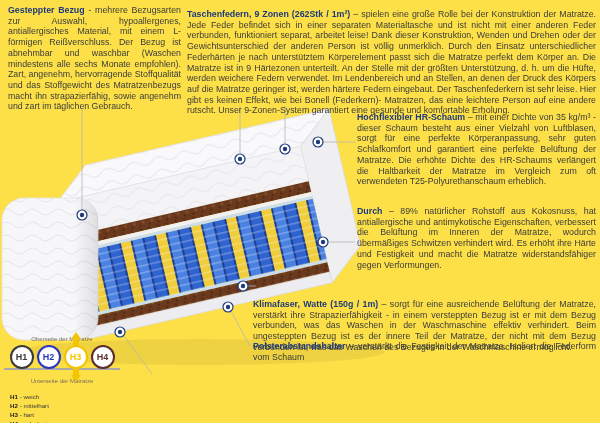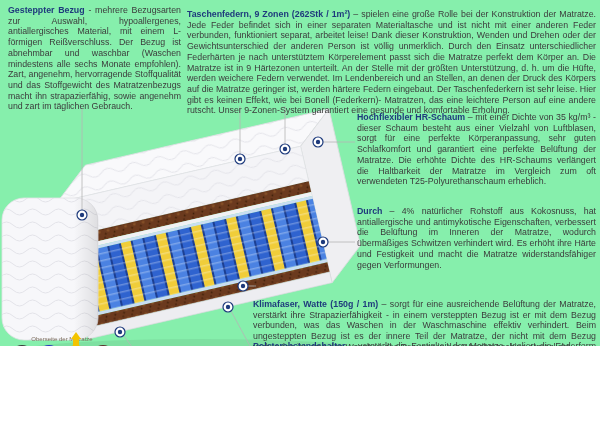--- a/index.html
+++ b/index.html
@@ -1,18 +1,18 @@
 <!DOCTYPE html>
 <html><head>
 <meta charset="utf-8">
 <style>
   html,body{margin:0;padding:0;background:#ffffff;}
   .page{
-    position:relative;width:600px;height:346px;overflow:hidden;
-    font-family:"Liberation Sans", sans-serif;color:#3b3b3b;background:#86efac;
+    position:relative;width:600px;height:423px;overflow:hidden;
+    font-family:"Liberation Sans", sans-serif;color:#3b3b3b;background:#fde047;
   }
   .blk{
     position:absolute;margin:0;font-size:8.8px;line-height:1.22;
     text-align:justify;color:#3b3b3b;
   }
   .blk .hd{color:#1e3a7c;font-weight:bold;}
   #blk-bezug{left:8px;top:5px;width:173px;}
   #blk-tasche{left:187px;top:9px;width:409px;}
   #blk-hr{left:357px;top:112px;width:239px;}
   #blk-kokos{left:357px;top:206px;width:239px;}
@@ -160,21 +160,21 @@
         </g>
     </g>
   </svg>
 
   <p class="blk" id="blk-bezug"><span class="hd">Gesteppter Bezug</span><span> - mehrere Bezugsarten zur Auswahl, hypoallergenes, antiallergisches Material, mit einem L-förmigen Reißverschluss. Der Bezug ist abnehmbar und waschbar (Waschen mindestens alle sechs Monate empfohlen). Zart, angenehm, hervorragende Stoffqualität und das Stoffgewicht des Matratzenbezugs macht ihn strapazierfähig, sowie angenehm und zart im täglichen Gebrauch.</span></p>
 
   <p class="blk" id="blk-tasche"><span class="hd">Taschenfedern, 9 Zonen (262Stk / 1m²)</span><span> –  spielen eine große Rolle bei der Konstruktion der Matratze. Jede Feder befindet sich in einer separaten Materialtasche und ist nicht mit einer anderen Feder verbunden, funktioniert separat, arbeitet leise! Dank dieser Konstruktion, Wenden und Drehen oder der Gewichtsunterschied der anderen Person ist völlig unmerklich. Durch den Einsatz unterschiedlicher Federhärten je nach unterstütztem Körperelement passt sich die Matratze perfekt dem Körper an. Die Matratze ist in 9 Härtezonen unterteilt. An der Stelle mit der größten Unterstützung, d. h. um die Hüfte, werden weichere Federn verwendet. Im Lendenbereich und an Stellen, an denen der Druck des Körpers auf die Matratze geringer ist, werden härtere Federn eingebaut. Der Taschenfederkern ist sehr leise. Hier gibt es keinen Effekt, wie bei Bonell (Federkern)- Matratzen, das eine leichtere Person auf eine andere rutscht. Unser 9-Zonen-System garantiert eine gesunde und komfortable Erholung.</span></p>
 
   <p class="blk" id="blk-hr"><span class="hd">Hochflexibler HR-Schaum</span><span> –  mit einer Dichte von 35 kg/m³ - dieser Schaum besteht aus einer Vielzahl von Luftblasen, sorgt für eine perfekte Körperanpassung, sehr guten Schlafkomfort und garantiert eine perfekte Belüftung der Matratze. Die erhöhte Dichte des HR-Schaums verlängert die Haltbarkeit der Matratze im Vergleich zum oft verwendeten T25-Polyurethanschaum erheblich.</span></p>
 
-  <p class="blk" id="blk-kokos"><span class="hd">Durch</span><span> –  4% natürlicher Rohstoff aus Kokosnuss, hat antiallergische und antimykotische Eigenschaften, verbessert die Belüftung im Inneren der Matratze, wodurch übermäßiges Schwitzen verhindert wird. Es erhöht ihre Härte und Festigkeit und macht die Matratze widerstandsfähiger gegen Verformungen.</span></p>
+  <p class="blk" id="blk-kokos"><span class="hd">Durch</span><span> –  89% natürlicher Rohstoff aus Kokosnuss, hat antiallergische und antimykotische Eigenschaften, verbessert die Belüftung im Inneren der Matratze, wodurch übermäßiges Schwitzen verhindert wird. Es erhöht ihre Härte und Festigkeit und macht die Matratze widerstandsfähiger gegen Verformungen.</span></p>
 
   <p class="blk" id="blk-klima"><span class="hd">Klimafaser, Watte (150g / 1m)</span><span> –  sorgt für eine ausreichende Belüftung der Matratze, verstärkt ihre Strapazierfähigkeit - in einem versteppten Bezug ist er mit dem Bezug verbunden, was das Waschen in der Waschmaschine effektiv verhindert. Beim ungesteppten Bezug ist es der innere Teil der Matratze, der nicht mit dem Bezug verbunden ist, was das Waschen des Bezuges in der Waschmaschine ermöglicht.</span></p>
 
   <p class="blk" id="blk-polster"><span class="hd">Polsterabstandshalter</span><span> –  verstärkt die Festigkeit der Matratze. Isoliert die Federform vom Schaum</span></p>
 
 
   <div class="hardness">
     <div class="hlabel top">Oberseite der Matratze</div>
     <div class="hrow">
       <div class="baseline"></div>

